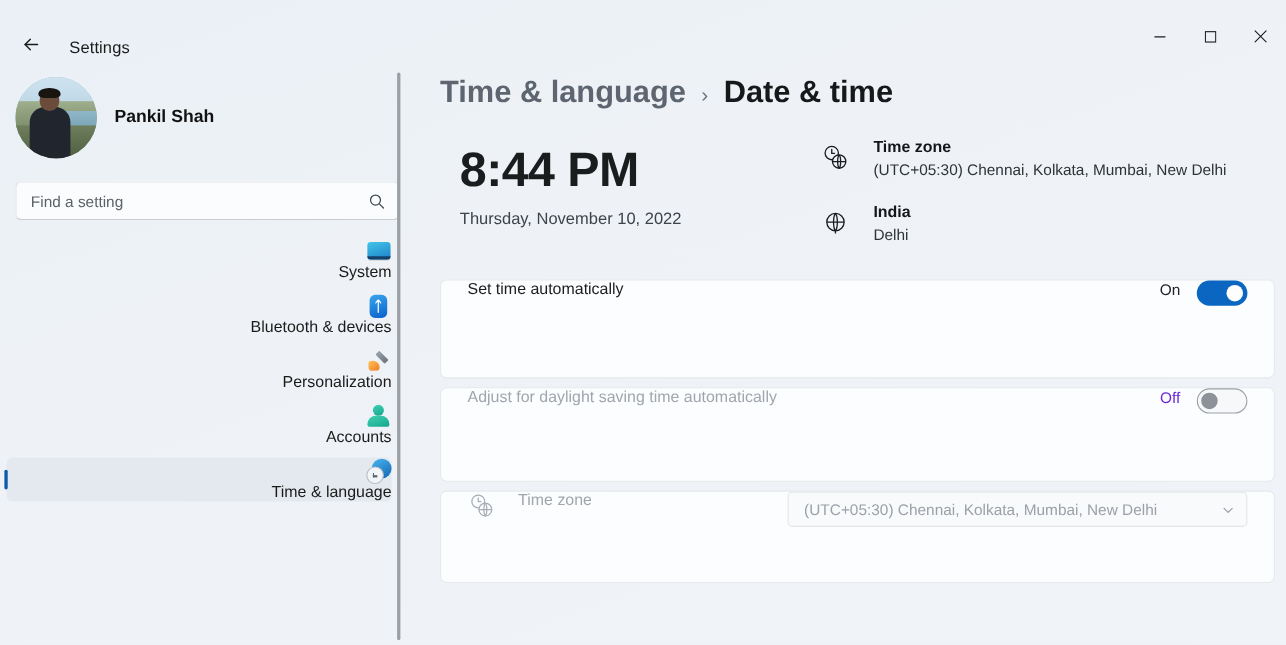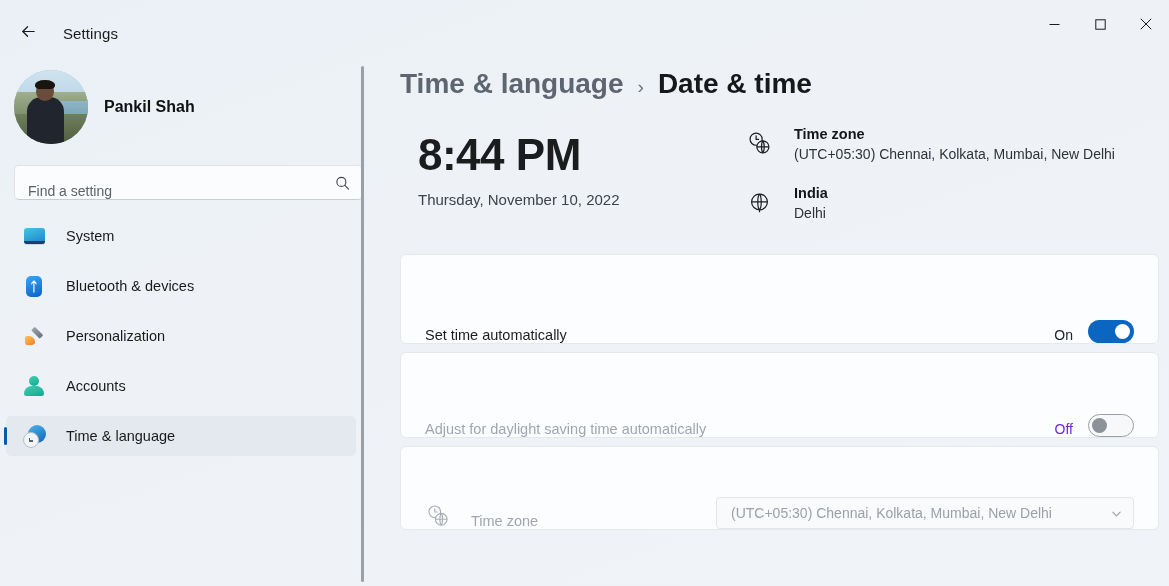--- a/index.html
+++ b/index.html
@@ -13,21 +13,21 @@
   }
   .window {
     position: relative;
     width: 1169px; height: 586px;
     background: linear-gradient(160deg, #eaf0f6 0%, #eef2f6 35%, #f0f3f7 100%);
     overflow: hidden;
   }
 
   
   .titlebar {
-    position: absolute; top: 4px; left: 0;
+    position: absolute; top: 14px; left: 0;
     width: 1169px; height: 58px;
     display: flex; align-items: center;
     background: transparent;
   }
   .back-btn {
     width: 36px; height: 36px; margin-left: 10px;
     display: flex; align-items: center; justify-content: center;
     border-radius: 5px; cursor: pointer;
   }
   .app-title {
@@ -81,42 +81,43 @@
     font-size: 16px; font-weight: 700; color: #111;
   }
   .searchbox {
     position: relative;
     margin: 21px 0 0 14px;
     width: 349px; height: 35px;
     background: #fbfcfd;
     border: 1px solid #dfe3e8;
     border-bottom: 1px solid #c9cdd2;
     border-radius: 5px;
-    display: flex; align-items: flex-end;
+    display: flex; align-items: center;
     cursor: text;
   }
   .searchbox .sb-text {
     margin-left: 13px; font-size: 14px; color: #5c6268;
   }
   .searchbox .sb-icon {
     position: absolute; right: 12px; top: 50%; transform: translateY(-50%);
     display: flex;
   }
   .navlist {
     position: relative;
     margin-top: 16px;
     width: 366px;
   }
   .navitem {
     position: relative;
-    display: flex; align-items: center;
+    display: flex; align-items: flex-end;
     height: 40px; margin: 0 10px 10px 6px;
     padding-left: 16px;
     border-radius: 5px;
     cursor: pointer;
+    flex-direction: column;
   }
   .navitem.active { background: #e4e9ef; }
   .navitem.active::before {
     content:""; position:absolute; left:-2px; top:50%;
     transform: translateY(-50%);
     width: 3px; height: 18px; border-radius: 2px;
     background: #0c5ba8;
   }
   .navitem .ic { width: 24px; height: 24px; flex: none; display:flex; align-items:center; justify-content:center; }
   .navitem .lbl { margin-left: 20px; font-size: 14.5px; color: #1b1b1b; }
@@ -217,21 +218,21 @@
   .inforow .t1 { font-size: 14.5px; font-weight: 700; color: #14161a; }
   .inforow .t2 { font-size: 14px; color: #2e3338; margin-top: 4px; }
 
   
   .cards { position: relative; margin-top: 6px; padding: 0 10px 0 34px; }
   .card {
     background: #fcfdfe;
     border: 1px solid #e6e9ec;
     border-radius: 6px;
     margin-bottom: 8px;
-    display: flex; align-items: flex-end;
+    display: flex; align-items: flex-start;
     padding: 0 24px;
     cursor: pointer;
   }
   .card.h1 { height: 90px; }
   .card.h2 { height: 86px; }
   .card.h3 { height: 84px; }
   .card.disabled { cursor: default; }
   .card .ctitle { font-size: 14.5px; color: #1b1d20; }
   .card.disabled .ctitle { color: #a0a6ad; }
   .card .spacer { flex: 1 1 auto; }

